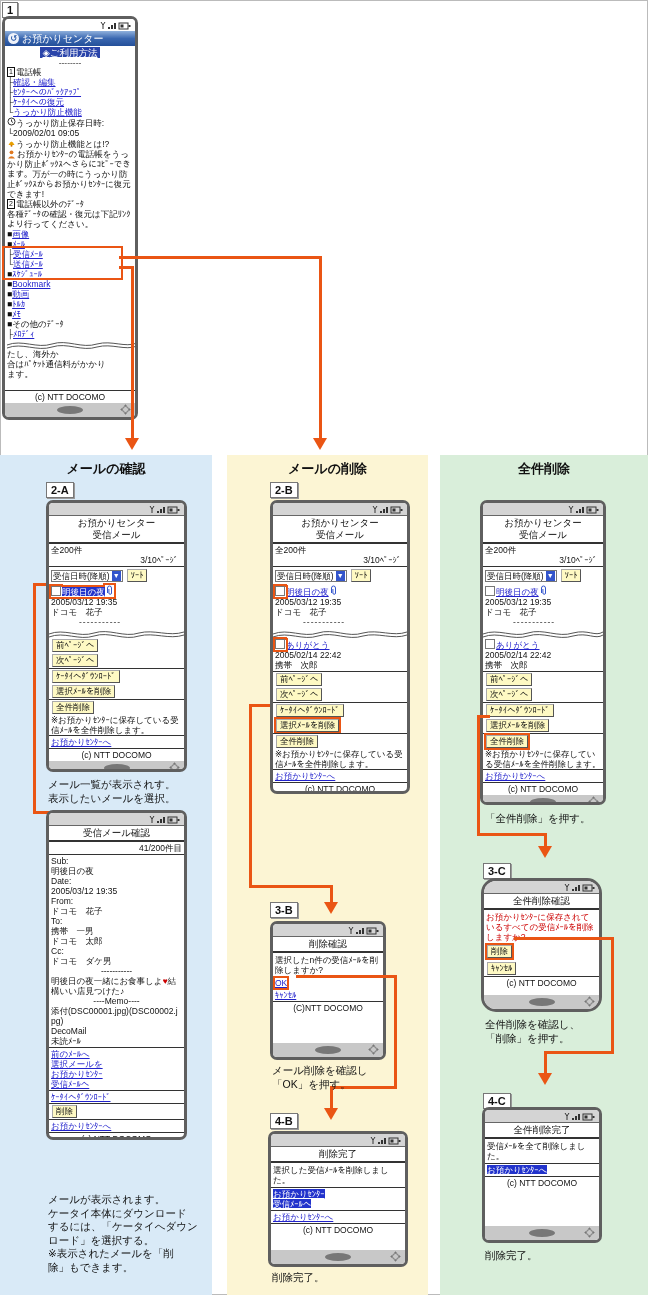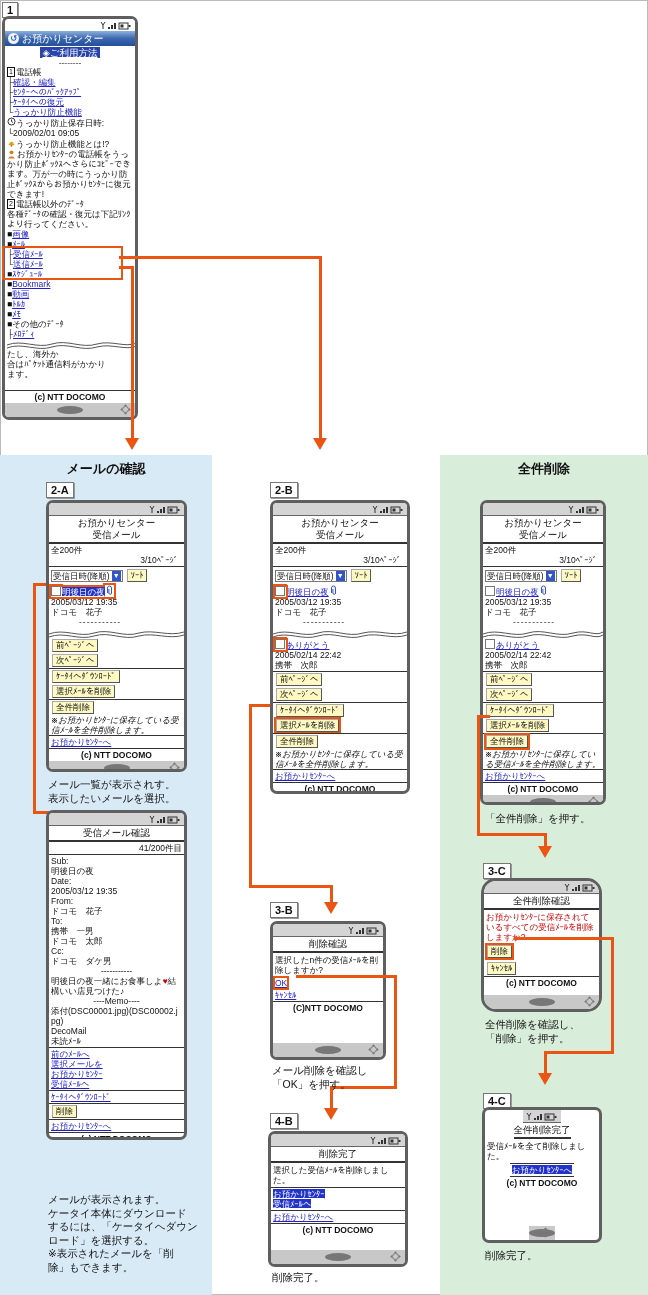--- a/index.html
+++ b/index.html
@@ -25,23 +25,23 @@
   .sortrow{flex:none;display:flex;align-items:center;gap:4px;padding:2px 2px;}
   .sel{display:inline-flex;align-items:center;border:1px solid #777;background:#fff;padding:0 1px;}
   .selarrow{background:#3355cc;color:#fff;width:9px;text-align:center;margin-left:2px;font-size:7px;}
   .btn{display:inline-block;background:#fef9c3;border:1px solid #aaa;border-right-color:#555;border-bottom-color:#555;padding:0 3px;line-height:11px;color:#111;}
   .btnrow{flex:none;padding:1px 3px;}
   .plink{color:#2222cc;text-decoration:underline;}
   .phl{background:#2233cc;color:#fff;text-decoration:underline;}
   .mailitem{flex:none;padding:1px 2px;}
   .cb{display:inline-block;width:8px;height:8px;border:1px solid #777;background:#fff;vertical-align:-1px;margin-right:1px;}
   .dashes{color:#333;letter-spacing:1px;padding-left:28px;}
-  .pnote{flex:none;padding:0 2px;font-style:italic;}
+  .pnote{flex:none;padding:0 2px;}
   .linkrow{flex:none;padding:1px 2px;}
-  .copy{flex:none;text-align:center;border-top:1px solid #333;padding:1px 0;font-size:8.5px;font-weight:bold;}
+  .copy{flex:none;text-align:center;border-top:1px solid #333;padding:1px 0;font-size:8.5px;}
   .bt{border-top:1px solid #333;}
   .bb{border-bottom:1px solid #333;}
   .softbar{flex:none;margin-top:auto;height:14px;background:#c8c8c8;position:relative;display:flex;align-items:center;justify-content:center;}
   .skey{width:26px;height:8px;border-radius:50%;background:#777;}
   .dpad{position:absolute;right:4px;top:1px;}
   .obox{outline:2px solid #ea5514;}
   .hlbox{position:absolute;border:2px solid #ea5514;background:transparent;pointer-events:none;}
   .aline{position:absolute;background:#ea5514;}
   .ahead{position:absolute;width:0;height:0;border-left:7px solid transparent;border-right:7px solid transparent;border-top:12px solid #ea5514;}
   .usagewrap{text-align:center;padding:1px 0;}
@@ -56,20 +56,23 @@
   .s3abody{flex:none;padding:1px 2px;word-break:break-all;}
   .msg{flex:none;padding:2px 2px;word-break:break-all;}
 </style>
 </head>
 <body>
 
 <div id="page">
 
   <div class="col" style="left: 0px; width: 212px; background-color: rgb(217, 234, 247);">
     <div class="colhead">メールの確認</div>
+  </div>
+  <div class="col" style="left: 227px; width: 201px; background-color: rgb(252, 245, 212);">
+    <div class="colhead">メールの削除</div>
   </div>
   <div class="col" style="left: 440px; width: 208px; background-color: rgb(217, 238, 218);">
     <div class="colhead">全件削除</div>
   </div>
 
   <div class="steplabel" style="left:2px;top:2px;">1</div>
   <div class="steplabel" style="left:46px;top:482px;">2-A</div>
   <div class="steplabel" style="left:46px;top:843px;">3-A</div>
   <div class="steplabel" style="left:270px;top:482px;">2-B</div>
   <div class="steplabel" style="left:270px;top:902px;">3-B</div>
@@ -500,21 +503,21 @@
 
   <div class="aline" style="left:514px;top:937px;width:100px;height:3px;"></div>
   <div class="aline" style="left:611px;top:937px;width:3px;height:117px;"></div>
   <div class="aline" style="left:547px;top:1051px;width:67px;height:3px;"></div>
   <div class="aline" style="left:544px;top:1051px;width:3px;height:24px;"></div>
   <div class="ahead" style="left:538px;top:1073px;"></div>
 
   <div class="caption" style="left:485px;top:1018px;">全件削除を確認し、
 「削除」を押す。</div>
 
-  <div class="phone" style="left:482px;top:1107px;width:120px;height:136px;align-items:center;">
+  <div class="phone" style="left:482px;top:1107px;width:120px;height:136px;">
     <div class="sbar">
       <svg width="32" height="9" viewBox="0 0 32 9">
           <path d="M3,8 V4 M1,1 L3,4 L5,1" stroke="#333" fill="none"></path>
           <rect x="8" y="6" width="2" height="2" fill="#333"></rect>
           <rect x="11" y="4" width="2" height="4" fill="#333"></rect>
           <rect x="14" y="2" width="2" height="6" fill="#333"></rect>
           <rect x="19" y="2" width="9" height="6" fill="none" stroke="#333"></rect>
           <rect x="28.5" y="4" width="2" height="2" fill="#333"></rect>
           <rect x="20.5" y="3.5" width="3" height="3" fill="#333"></rect>
         </svg>

